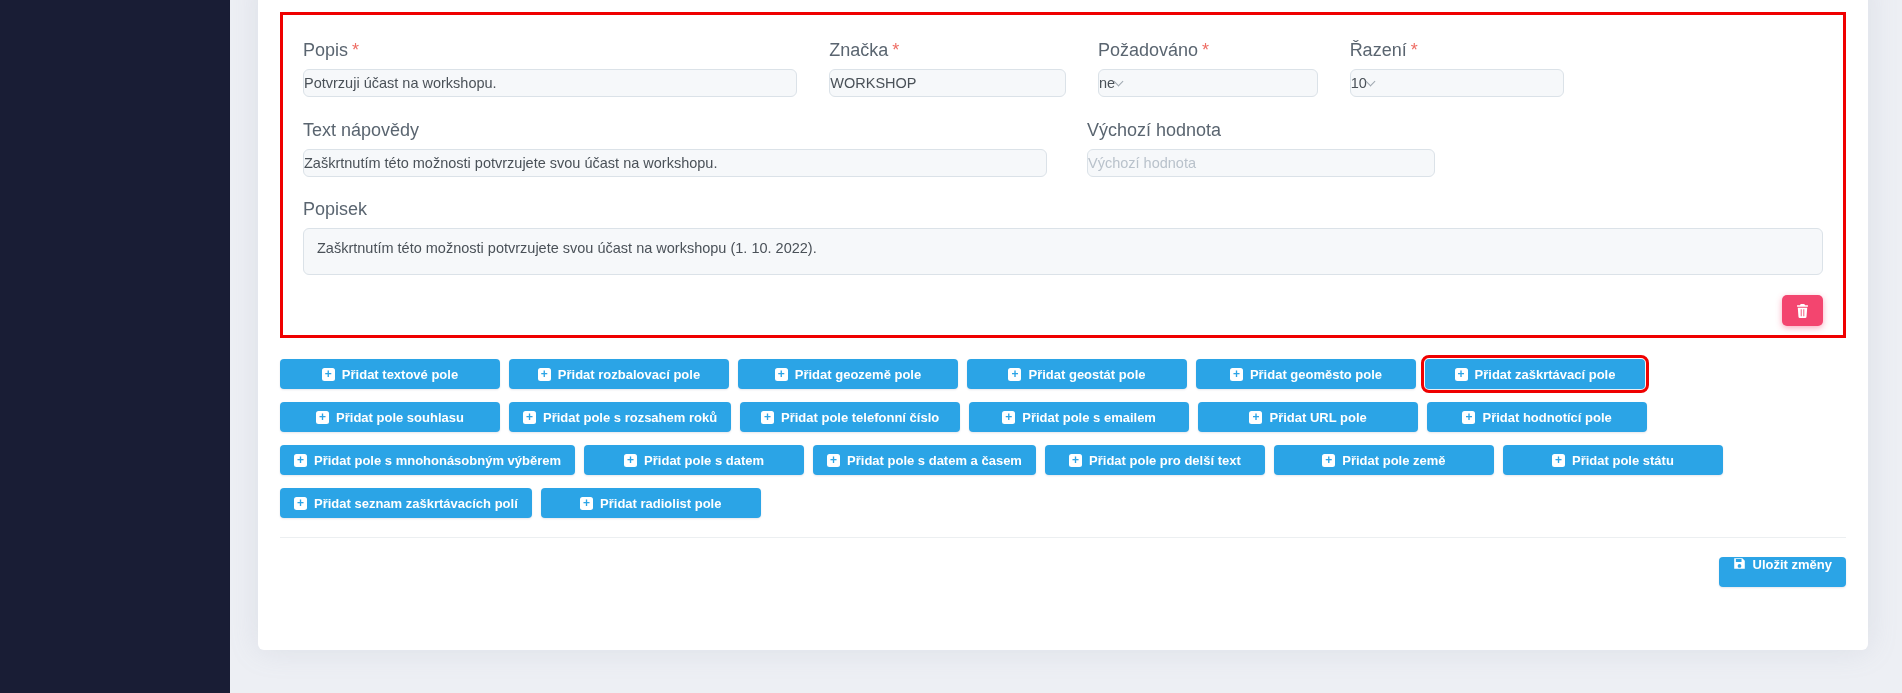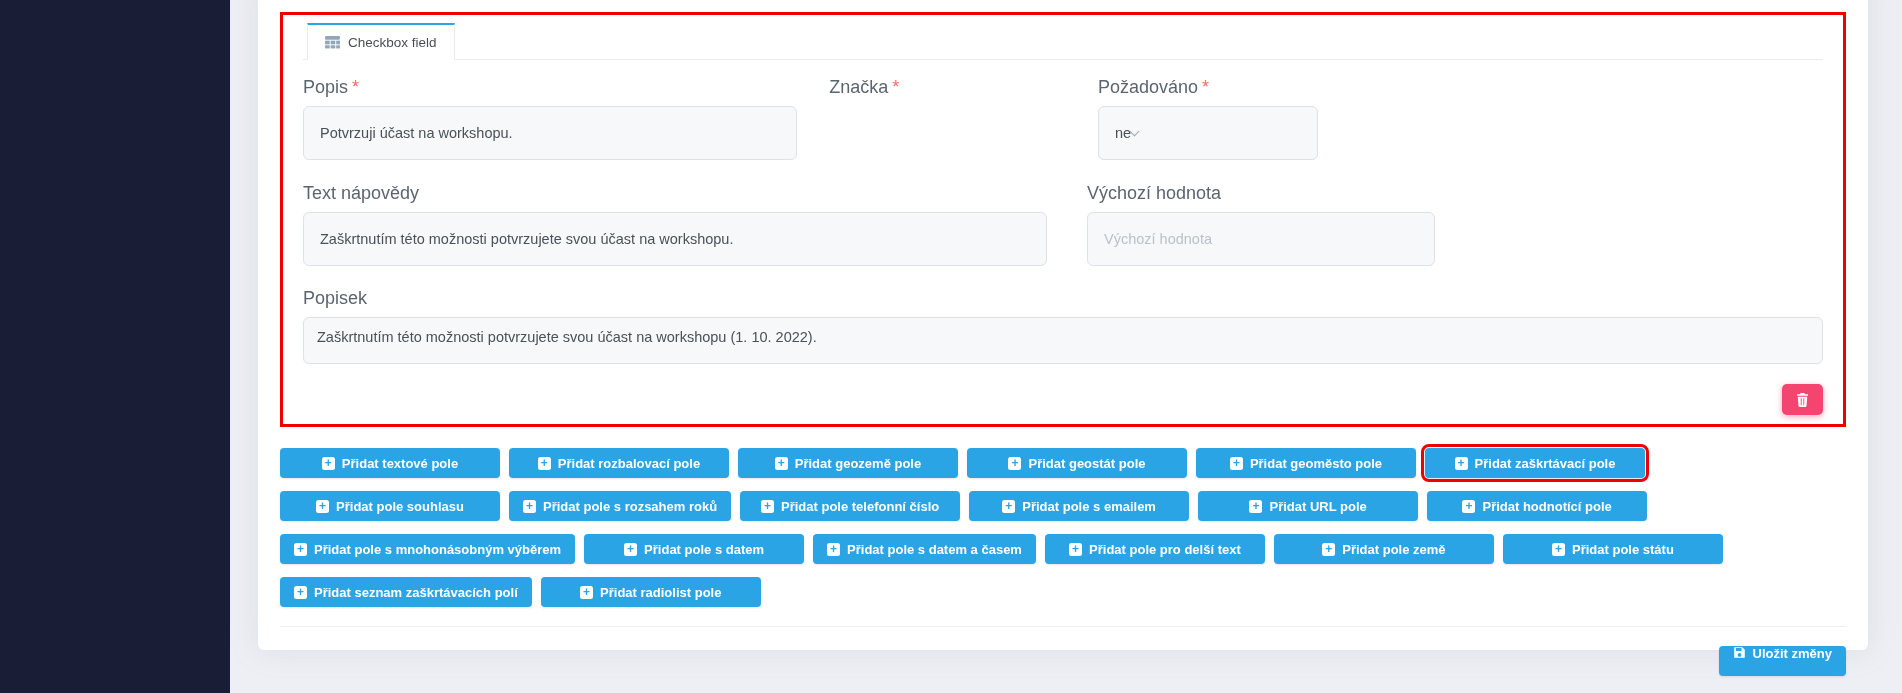--- a/index.html
+++ b/index.html
@@ -28,22 +28,22 @@
        font-size:13.5px;color:#4b4f54;cursor:pointer}
   .tab-ico{display:inline-flex;line-height:0}
 
   
   .form{margin-top:17px}
   .frow1{display:grid;grid-template-columns:495fr 237fr 220fr 215fr 227fr;column-gap:32px}
   .frow2{margin-top:23px;display:grid;grid-template-columns:760fr 355fr 356fr;column-gap:40px}
   .frow3{margin-top:22px}
   .lbl{display:block;font-size:18px;color:#5a6570;margin-bottom:8px}
   .req{color:#ee6d64;margin-left:4px}
-  .control{width:100%;height:54px;background:#f6f8fa;border:1px solid #dbe2e8;border-radius:6px;
-           padding:0 16px;font-size:14.5px;color:#4a5158;font-family:inherit}
+  .control{width:100%;height:28px;background:#f6f8fa;border:1px solid #dbe2e8;border-radius:6px;
+           padding:0 0;font-size:14.5px;color:#4a5158;font-family:inherit}
   input.control::placeholder{color:#b9c2cb}
   .select{display:flex;align-items:center;cursor:pointer;background:#f6f8fa}
   .chev{width:7px;height:7px;border-right:1.6px solid #9fa8b0;border-bottom:1.6px solid #9fa8b0;
         transform:rotate(45deg);margin-top:-3px;flex:none}
   textarea.control{height:47px;padding:9px 13px;resize:none;line-height:1.45;display:block}
   .del-row{display:flex;justify-content:flex-end;margin-top:20px}
   .del-btn{width:41px;height:31px;border:none;border-radius:5px;background:var(--danger-pink);
            display:flex;align-items:center;justify-content:center;cursor:pointer;
            box-shadow:0 2px 6px rgba(243,69,111,.45)}
 
@@ -69,53 +69,43 @@
 <body>
 
 <div class="stage">
   <div class="sidebar"></div>
 
   <div class="main">
     <div class="card">
 
       <div class="hl-region">
 
-        <div class="tabbar">
-          <div class="tab">
-            <span class="tab-ico">
-              <svg width="15" height="13" viewBox="0 0 16 14">
-                  <g fill="#92a6ba">
-                <rect x="0" y="0" width="16" height="4" rx="1"></rect>
-                <rect x="0" y="5" width="5" height="4"></rect>
-                    <rect x="6" y="5" width="5" height="4"></rect>
-                    <rect x="12" y="5" width="4" height="4"></rect>
-                <rect x="0" y="10" width="5" height="3.4"></rect>
-                    <rect x="6" y="10" width="5" height="3.4"></rect>
-                    <rect x="12" y="10" width="4" height="3.4"></rect>
-              </g>
-                </svg>
-            </span>
-            <span>Checkbox field</span>
-          </div>
-        </div>
 
         <div class="form">
 
           <div class="frow1">
             <div>
               <label class="lbl"><span>Popis</span><span class="req">*</span></label>
               <input class="control" type="text" value="Potvrzuji účast na workshopu." style="">
             </div>
             <div>
               <label class="lbl"><span>Značka</span><span class="req">*</span></label>
+              <input class="control" type="text" value="WORKSHOP" style="">
             </div>
             <div>
               <label class="lbl"><span>Požadováno</span><span class="req">*</span></label>
               <div class="control select">
                 <span>ne</span>
+                <span class="chev"></span>
+              </div>
+            </div>
+            <div>
+              <label class="lbl"><span>Řazení</span><span class="req">*</span></label>
+              <div class="control select">
+                <span>10</span>
                 <span class="chev"></span>
               </div>
             </div>
           </div>
 
           <div class="frow2">
             <div>
               <label class="lbl"><span>Text nápovědy</span></label>
               <input class="control" type="text" value="Zaškrtnutím této možnosti potvrzujete svou účast na workshopu." style="">
             </div>

